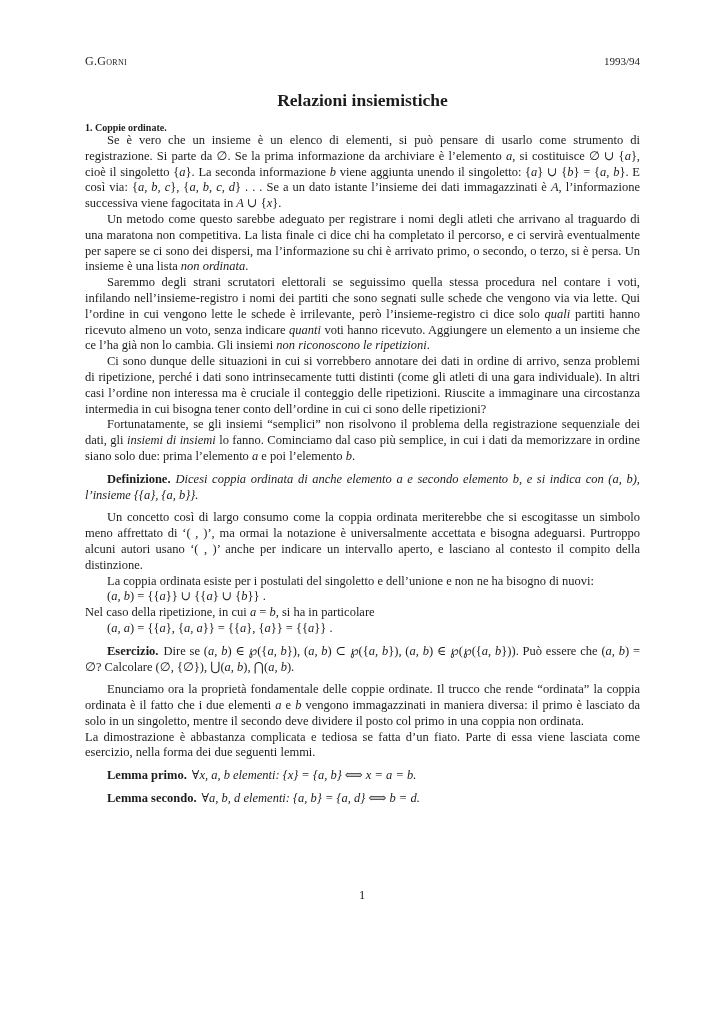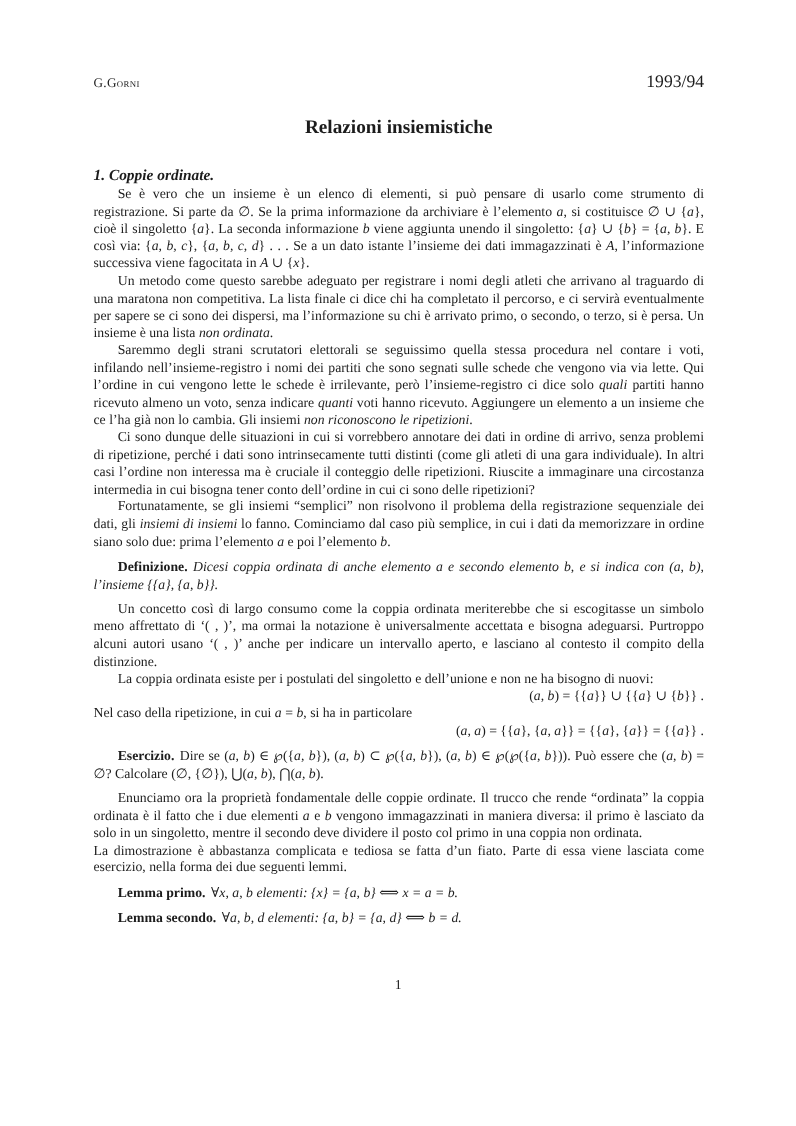--- a/index.html
+++ b/index.html
@@ -22,52 +22,50 @@
     display: flex;
     justify-content: space-between;
     align-items: baseline;
     font-size: 12px;
   }
   .hdr-left {
     font-variant: small-caps;
     letter-spacing: 0.3px;
   }
   .hdr-right {
-    font-size: 16px;
-    margin-top: 12px;
+    font-size: 11px;
   }
   .doc-title {
     text-align: center;
     font-size: 17.5px;
     margin-top: 21px;
     font-weight: bold;
   }
   .section-heading {
-    font-size: 14px;
+    font-size: 10px;
     font-weight: bold;
-    margin-top: 27px;
-    font-style: italic;
+    margin-top: 11px;
   }
   .body-text {
     font-size: 12.5px;
     line-height: 15.8px;
     text-align: justify;
   }
   p.par {
     margin: 0;
     text-indent: 22px;
   }
   p.par.noindent {
     text-indent: 0;
   }
   p.par.vsp {
     margin-top: 7px;
   }
   .eq {
-    text-align: right;
+    text-align: left;
     text-indent: 0;
     margin: 6px 0 6px 0;
   }
   .sb {
     font-weight: bold;
     margin-right: 5px;
   }
   .si {
     font-style: italic;
   }

